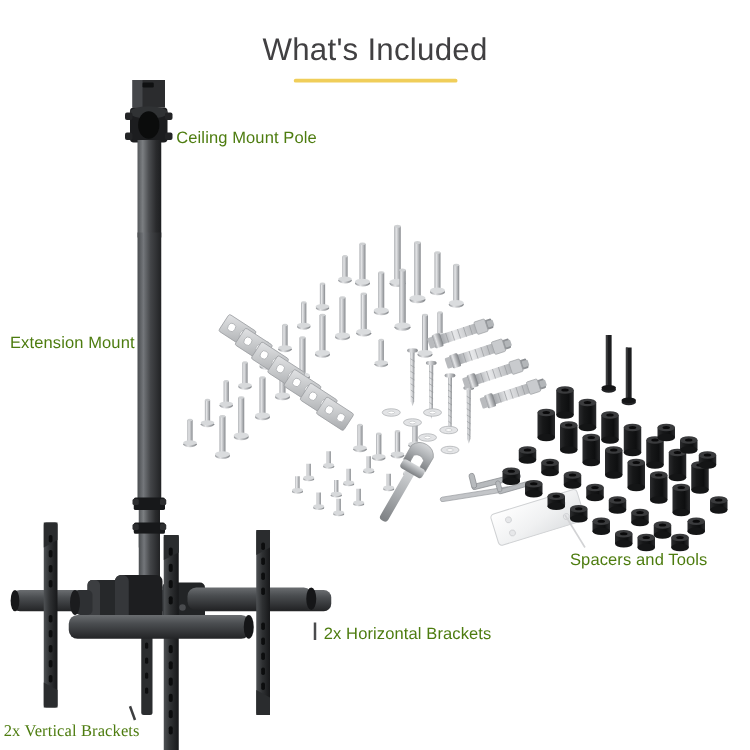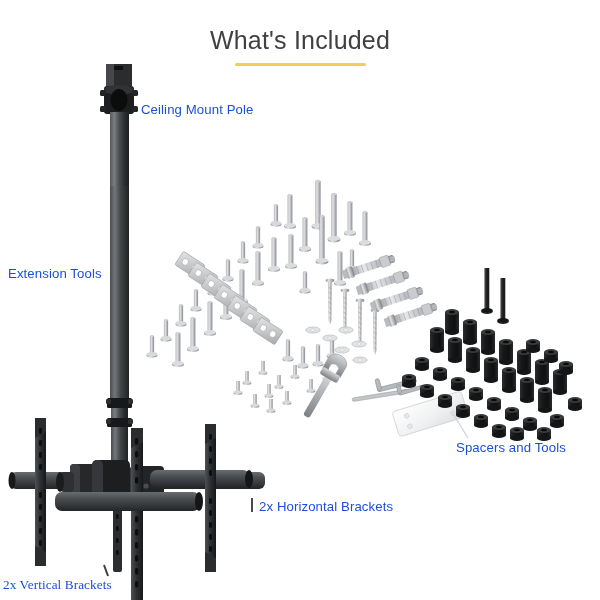--- a/index.html
+++ b/index.html
@@ -17,21 +17,21 @@
     position:absolute;left:0;top:6px;width:600px;text-align:center;
     font-size:25px;font-weight:400;letter-spacing:.2px;color:#414042;
     font-family:"Liberation Sans", sans-serif;
   }
   .title-rule{
     position:absolute;top:43px;left:235px;width:131px;height:3px;
     border-radius:2px;background:#f0ce5a;
   }
 
   .lbl{
-    position:absolute;font-size:13.2px;color:#1d4ed8;white-space:nowrap;
+    position:absolute;font-size:13.2px;color:#4d7c0f;white-space:nowrap;
     letter-spacing:.1px;line-height:1;
   }
   .lbl-ceiling{left:141px;top:83px;}
   .lbl-screws{left:368px;top:145px;}
   .lbl-ext{left:8px;top:247px;}
   .lbl-spacers{left:456px;top:421px;}
   .lbl-horiz{left:259px;top:480px;text-align:right;}
   .lbl-vert{left:3px;top:558px;font-family:Liberation Serif, serif;}
 </style>
 </head>
@@ -453,18 +453,18 @@
         </g>
       </g>
     </g>
 
     <path d="M104 545 L108 556" stroke="#3d3e40" stroke-width="2" fill="none"></path>
 
     <path d="M252 478 L252 492" stroke="#4a4b4d" stroke-width="2" fill="none"></path>
   </svg>
 
   <div class="lbl lbl-ceiling">Ceiling Mount Pole</div>
-  <div class="lbl lbl-ext">Extension Tools</div>
+  <div class="lbl lbl-ext">Extension Mount</div>
   <div class="lbl lbl-spacers">Spacers and Tools</div>
   <div class="lbl lbl-horiz">2x Horizontal Brackets</div>
   <div class="lbl lbl-vert">2x Vertical Brackets</div>
 
 </div>
 
 </body></html>

